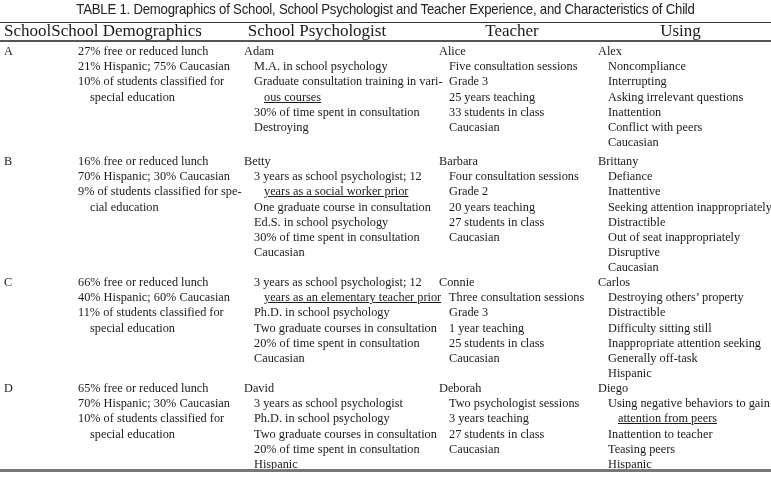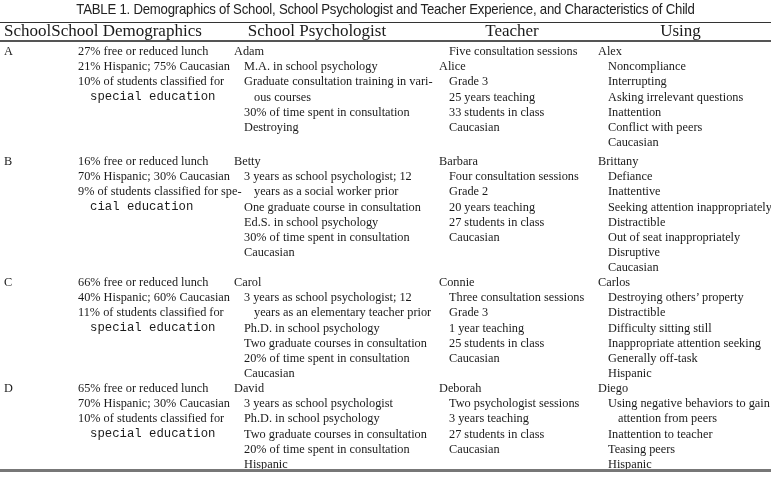--- a/index.html
+++ b/index.html
@@ -23,27 +23,27 @@
     .hdr.school { left: 4px; }
     .hdr.demo { left: 48px; width: 157px; text-align: center; }
     .hdr.psych { left: 213px; width: 208px; text-align: center; }
     .hdr.teacher { left: 438px; width: 148px; text-align: center; }
     .hdr.child { left: 590px; width: 181px; text-align: center; }
 
     .row { position: absolute; left: 0; width: 771px; }
     .cell { position: absolute; top: 0; font-size: 12.3px; line-height: 15.2px; }
     .cell.school { left: 4px; }
     .cell.demo { left: 58px; width: 170px; margin-left: 20px; }
-    .cell.psych { left: 234px; width: 210px; }
+    .cell.psych { left: 244px; width: 210px; }
     .cell.teacher { left: 439px; width: 150px; }
     .cell.child { left: 598px; width: 175px; }
     .line { white-space: nowrap; }
     .ind1 { padding-left: 10px; }
-    .ind2 { padding-left: 20px; }
-    .cont { padding-left: 12px; font-family: Liberation Mono, monospace; }
+    .ind2 { padding-left: 20px; text-decoration: underline; }
+    .cont { padding-left: 12px; }
   </style>
 </head>
 <body>
 
 <div class="caption">TABLE 1.  Demographics of School, School Psychologist and Teacher Experience, and Characteristics of Child</div>
 <div class="rule top"></div>
 
 <div class="hdr school">School</div>
 <div class="hdr demo">School Demographics</div>
 <div class="hdr psych">School Psychologist</div>
@@ -62,22 +62,22 @@
   </div>
   <div class="cell psych">
     <div class="line">Adam</div>
     <div class="line ind1">M.A. in school psychology</div>
     <div class="line ind1">Graduate consultation training in vari-</div>
     <div class="line ind2">ous courses</div>
     <div class="line ind1">30% of time spent in consultation</div>
     <div class="line ind1">Destroying</div>
   </div>
   <div class="cell teacher">
+    <div class="line">Alice</div>
     <div class="line ind1">Five consultation sessions</div>
-    <div class="line">Alice</div>
     <div class="line ind1">Grade 3</div>
     <div class="line ind1">25 years teaching</div>
     <div class="line ind1">33 students in class</div>
     <div class="line ind1">Caucasian</div>
   </div>
   <div class="cell child">
     <div class="line">Alex</div>
     <div class="line ind1">Noncompliance</div>
     <div class="line ind1">Interrupting</div>
     <div class="line ind1">Asking irrelevant questions</div>
@@ -126,21 +126,20 @@
 
 <div class="row" style="top:275px;">
   <div class="cell school">C</div>
   <div class="cell demo">
     <div class="line">66% free or reduced lunch</div>
     <div class="line">40% Hispanic; 60% Caucasian</div>
     <div class="line">11% of students classified for</div>
     <div class="line cont">special education</div>
   </div>
   <div class="cell psych">
-    <div class="line">Carol</div>
     <div class="line ind1">3 years as school psychologist; 12</div>
     <div class="line ind2">years as an elementary teacher prior</div>
     <div class="line ind1">Ph.D. in school psychology</div>
     <div class="line ind1">Two graduate courses in consultation</div>
     <div class="line ind1">20% of time spent in consultation</div>
     <div class="line ind1">Caucasian</div>
   </div>
   <div class="cell teacher">
     <div class="line">Connie</div>
     <div class="line ind1">Three consultation sessions</div>

